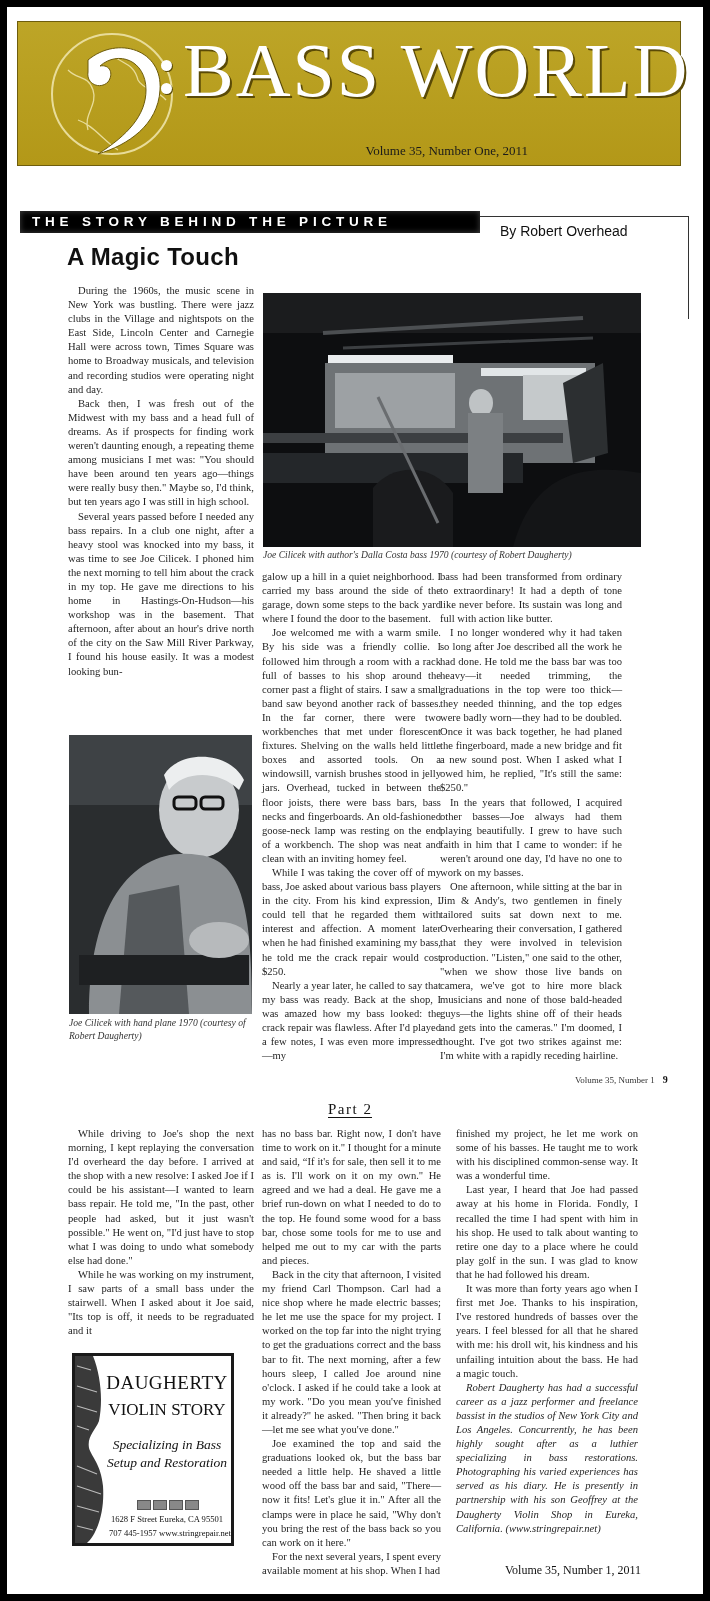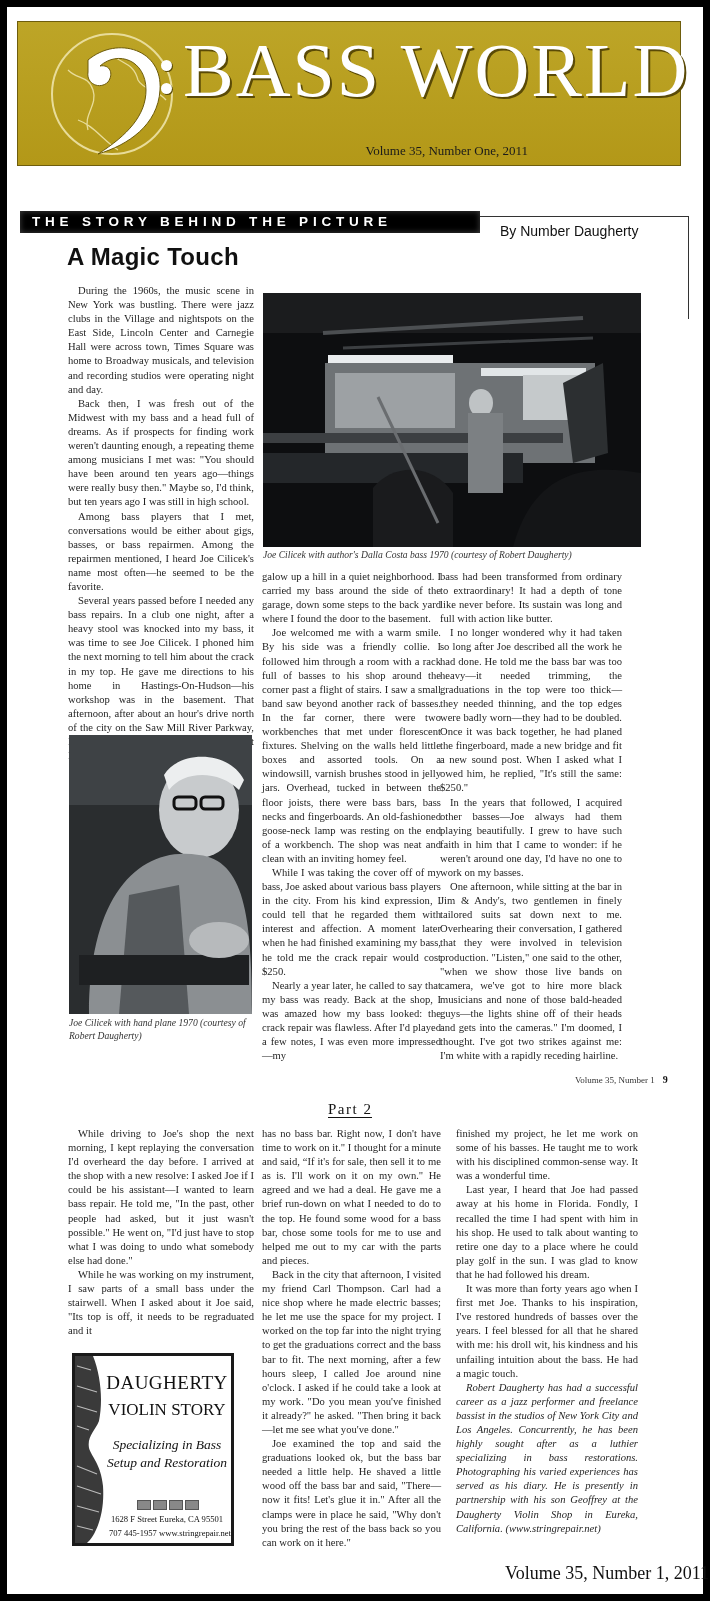--- a/index.html
+++ b/index.html
@@ -119,21 +119,21 @@
   .ad-addr {
     position: absolute; left: 22px; top: 158px; width: 140px; text-align: center;
     font-size: 8.6px; color: #111; white-space: nowrap;
   }
   .ad-phone {
     position: absolute; left: 0px; top: 172px; width: 162px; text-align: right;
     font-size: 8.6px; color: #111; white-space: nowrap; padding-right: 6px; box-sizing: border-box;
   }
 
   .footer-vol {
-    position: absolute; left: 505px; top: 1563px; font-size: 18px; color: #111; white-space: nowrap;
+    position: absolute; left: 505px; top: 1563px; font-size: 12px; color: #111; white-space: nowrap;
   }
   .bio p { font-style: italic; }
 </style>
 </head>
 <body>
 
 <div class="page"></div>
 
 <div class="masthead">
   <svg class="logo-globe" viewBox="0 0 128 128">
@@ -147,27 +147,26 @@
     </div>
   <div class="bw-title">BASS WORLD</div>
   <div class="bw-vol">Volume 35,  Number One,  2011</div>
 </div>
 
 <div class="story-bar">
   <span>THE STORY BEHIND THE PICTURE</span>
 </div>
 <div class="frame-line-top"></div>
 <div class="frame-line-right"></div>
-<div class="byline">By Number Daugherty</div>
+<div class="byline">By Robert Overhead</div>
 <div class="headline">A Magic Touch</div>
 
 <div class="col" style="left:68px; top:284px; width:186px;">
   <p>During the 1960s, the music scene in New York was bustling. There were jazz clubs in the Village and nightspots on the East Side, Lincoln Center and Carnegie Hall were across town, Times Square was home to Broadway musicals, and television and recording studios were operating night and day.</p>
   <p>Back then, I was fresh out of the Midwest with my bass and a head full of dreams. As if prospects for finding work weren't daunting enough, a repeating theme among musicians I met was: "You should have been around ten years ago—things were really busy then." Maybe so, I'd think, but ten years ago I was still in high school.</p>
-  <p>Among bass players that I met, conversations would be either about gigs, basses, or bass repairmen. Among the repairmen mentioned, I heard Joe Cilicek's name most often—he seemed to be the favorite.</p>
   <p>Several years passed before I needed any bass repairs. In a club one night, after a heavy stool was knocked into my bass, it was time to see Joe Cilicek. I phoned him the next morning to tell him about the crack in my top. He gave me directions to his home in Hastings-On-Hudson—his workshop was in the basement. That afternoon, after about an hour's drive north of the city on the Saw Mill River Parkway, I found his house easily. It was a modest looking bun-</p>
 </div>
 
 <svg class="photo" style="left:263px; top:293px; width:378px; height:254px;" viewBox="0 0 378 254" preserveAspectRatio="none">
   <rect width="378" height="254" fill="#0d0e10"></rect>
   <rect x="62" y="70" width="270" height="100" fill="#6e7275"></rect>
   <rect x="65" y="62" width="125" height="8" fill="#e9ecee"></rect>
   <rect x="218" y="75" width="105" height="8" fill="#e2e6e8"></rect>
   <rect x="72" y="80" width="120" height="55" fill="#9da1a4"></rect>
   <rect x="260" y="82" width="60" height="45" fill="#c5c9cb"></rect>
@@ -242,20 +241,21 @@
     <span></span>
   </div>
   <div class="ad-addr">1628 F Street   Eureka, CA 95501</div>
   <div class="ad-phone">707 445-1957   www.stringrepair.net</div>
 </div>
 
 <div class="col" style="left:262px; top:1127px; width:179px;">
   <p class="noindent">has no bass bar. Right now, I don't have time to work on it." I thought for a minute and said, “If it's for sale, then sell it to me as is. I'll work on it on my own." He agreed and we had a deal. He gave me a brief run-down on what I needed to do to the top. He found some wood for a bass bar, chose some tools for me to use and helped me out to my car with the parts and pieces.</p>
   <p>Back in the city that afternoon, I visited my friend Carl Thompson. Carl had a nice shop where he made electric basses; he let me use the space for my project. I worked on the top far into the night trying to get the graduations correct and the bass bar to fit. The next morning, after a few hours sleep, I called Joe around nine o'clock. I asked if he could take a look at my work. "Do you mean you've finished it already?" he asked. "Then bring it back—let me see what you've done."</p>
   <p>Joe examined the top and said the graduations looked ok, but the bass bar needed a little help. He shaved a little wood off the bass bar and said, "There—now it fits! Let's glue it in." After all the clamps were in place he said, "Why don't you bring the rest of the bass back so you can work on it here."</p>
+  <p>For the next several years, I spent every available moment at his shop. When I had</p>
 </div>
 
 <div class="col" style="left:456px; top:1127px; width:182px;">
   <p class="noindent">finished my project, he let me work on some of his basses. He taught me to work with his disciplined common-sense way. It was a wonderful time.</p>
   <p>Last year, I heard that Joe had passed away at his home in Florida.  Fondly, I recalled the time I had spent with him in his shop. He used to talk about wanting to retire one day to a place where he could play golf in the sun. I was glad to know that he had followed his dream.</p>
   <p>It was more than forty years ago when I first met Joe. Thanks to his inspiration, I've restored hundreds of basses over the years. I feel blessed for all that he shared with me: his droll wit, his kindness and his unfailing intuition about the bass. He had a magic touch.</p>
   <div class="bio" style="">
     <p>Robert Daugherty has had a successful career as a jazz performer and freelance bassist in the studios of New York City and Los Angeles. Concurrently, he has been highly sought after as a luthier specializing in bass restorations. Photographing his varied experiences has served as his diary. He is presently in partnership with his son Geoffrey at the Daugherty Violin Shop in Eureka, California. (www.stringrepair.net)</p>
   </div>
 </div>

